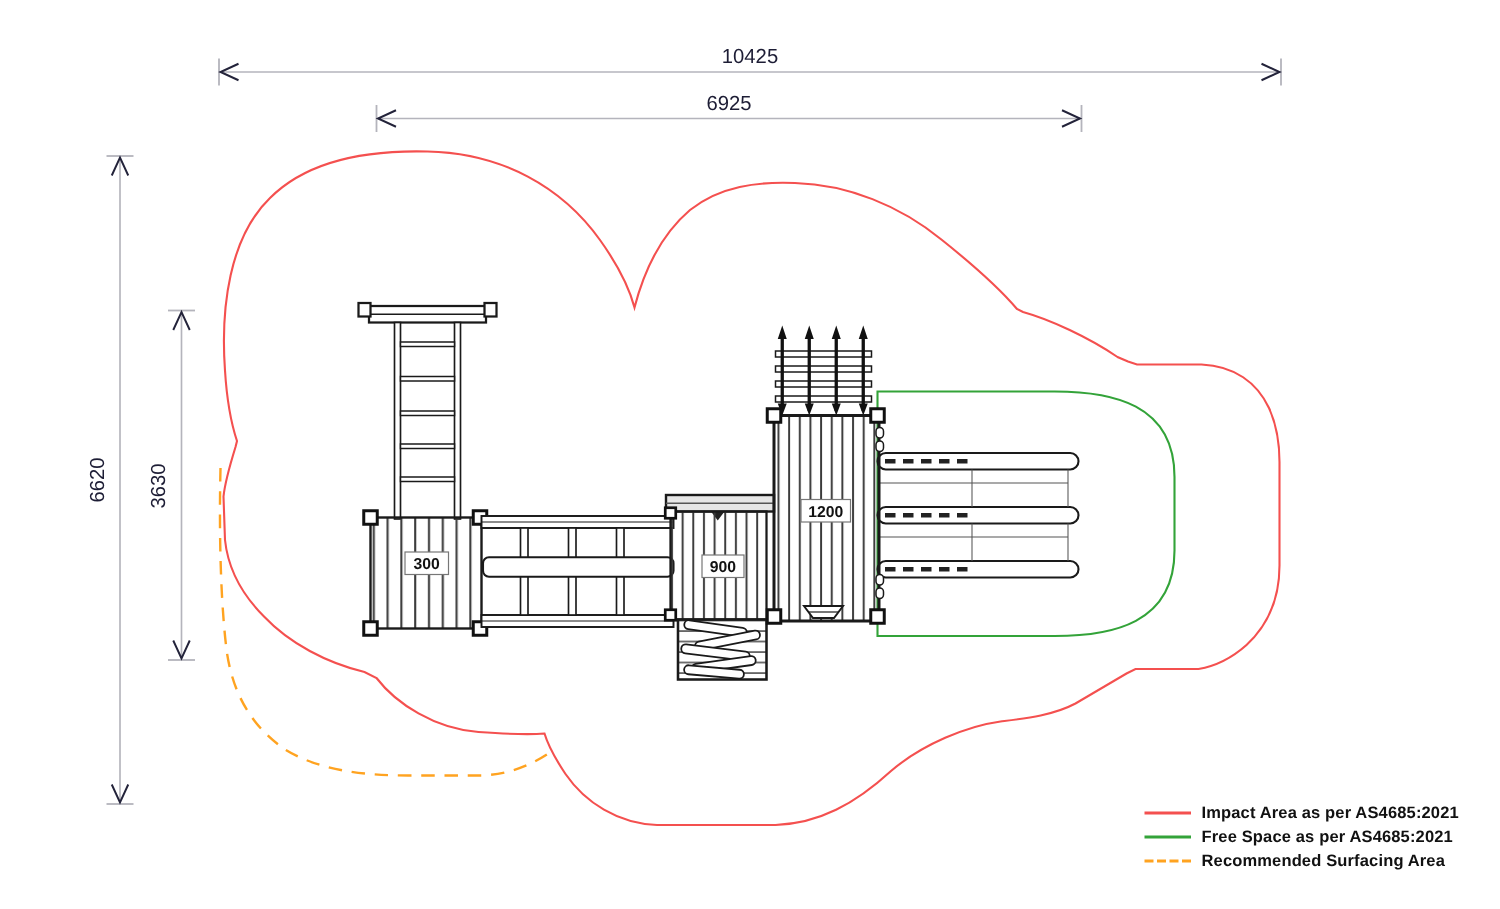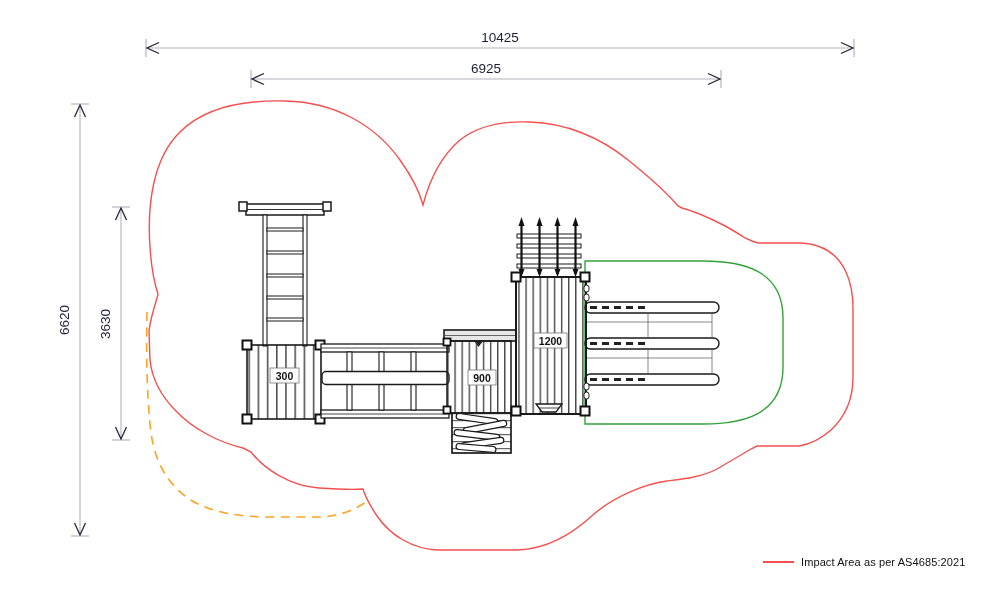--- a/index.html
+++ b/index.html
@@ -2,21 +2,21 @@
 <html><head>
 <meta charset="utf-8">
 <style>
   html,body{margin:0;padding:0;background:#fff;}
   #stage{position:relative;width:1000px;height:606px;background:#fff;overflow:hidden;
          font-family:"Liberation Sans",sans-serif;}
   #plan-svg{position:absolute;left:0;top:0;}
   .dim-text{font-family:"Liberation Sans",sans-serif;font-size:13.5px;fill:#1d1d35;}
   .eq-label{font-family:"Liberation Sans",sans-serif;font-size:10.5px;font-weight:700;fill:#111;}
   
-  .legend{position:absolute;left:763px;top:554px;width:232px;}
+  .legend{position:absolute;left:763px;top:534px;width:232px;font-weight:bold;}
   .legend-row{display:flex;align-items:center;height:16px;}
   .legend-swatch{width:31px;height:0;border-top:2px solid #000;margin-right:7px;flex:0 0 31px;}
   .legend-label{font-size:11px;color:#111;white-space:nowrap;letter-spacing:.1px;}
 </style>
 </head>
 <body>
 
 <div id="stage">
 
 <svg id="plan-svg" width="1000" height="606" viewBox="0 0 1000 606">
@@ -226,15 +226,23 @@
     </g>
     <text class="dim-text" x="110" y="324" text-anchor="middle" transform="rotate(-90 110 324)">3630</text>
   </g>
 </svg>
 
   <div class="legend">
     <div class="legend-row">
       <div class="legend-swatch" style="border-top-color: rgb(244, 80, 79); border-top-style: solid;"></div>
       <div class="legend-label">Impact Area as per AS4685:2021</div>
     </div>
+    <div class="legend-row">
+      <div class="legend-swatch" style="border-top-color: rgb(51, 163, 57); border-top-style: solid;"></div>
+      <div class="legend-label">Free Space as per AS4685:2021</div>
+    </div>
+    <div class="legend-row">
+      <div class="legend-swatch" style="border-top-color: rgb(255, 163, 32); border-top-style: dashed;"></div>
+      <div class="legend-label">Recommended Surfacing Area</div>
+    </div>
   </div>
 
 </div>
 
 </body></html>

